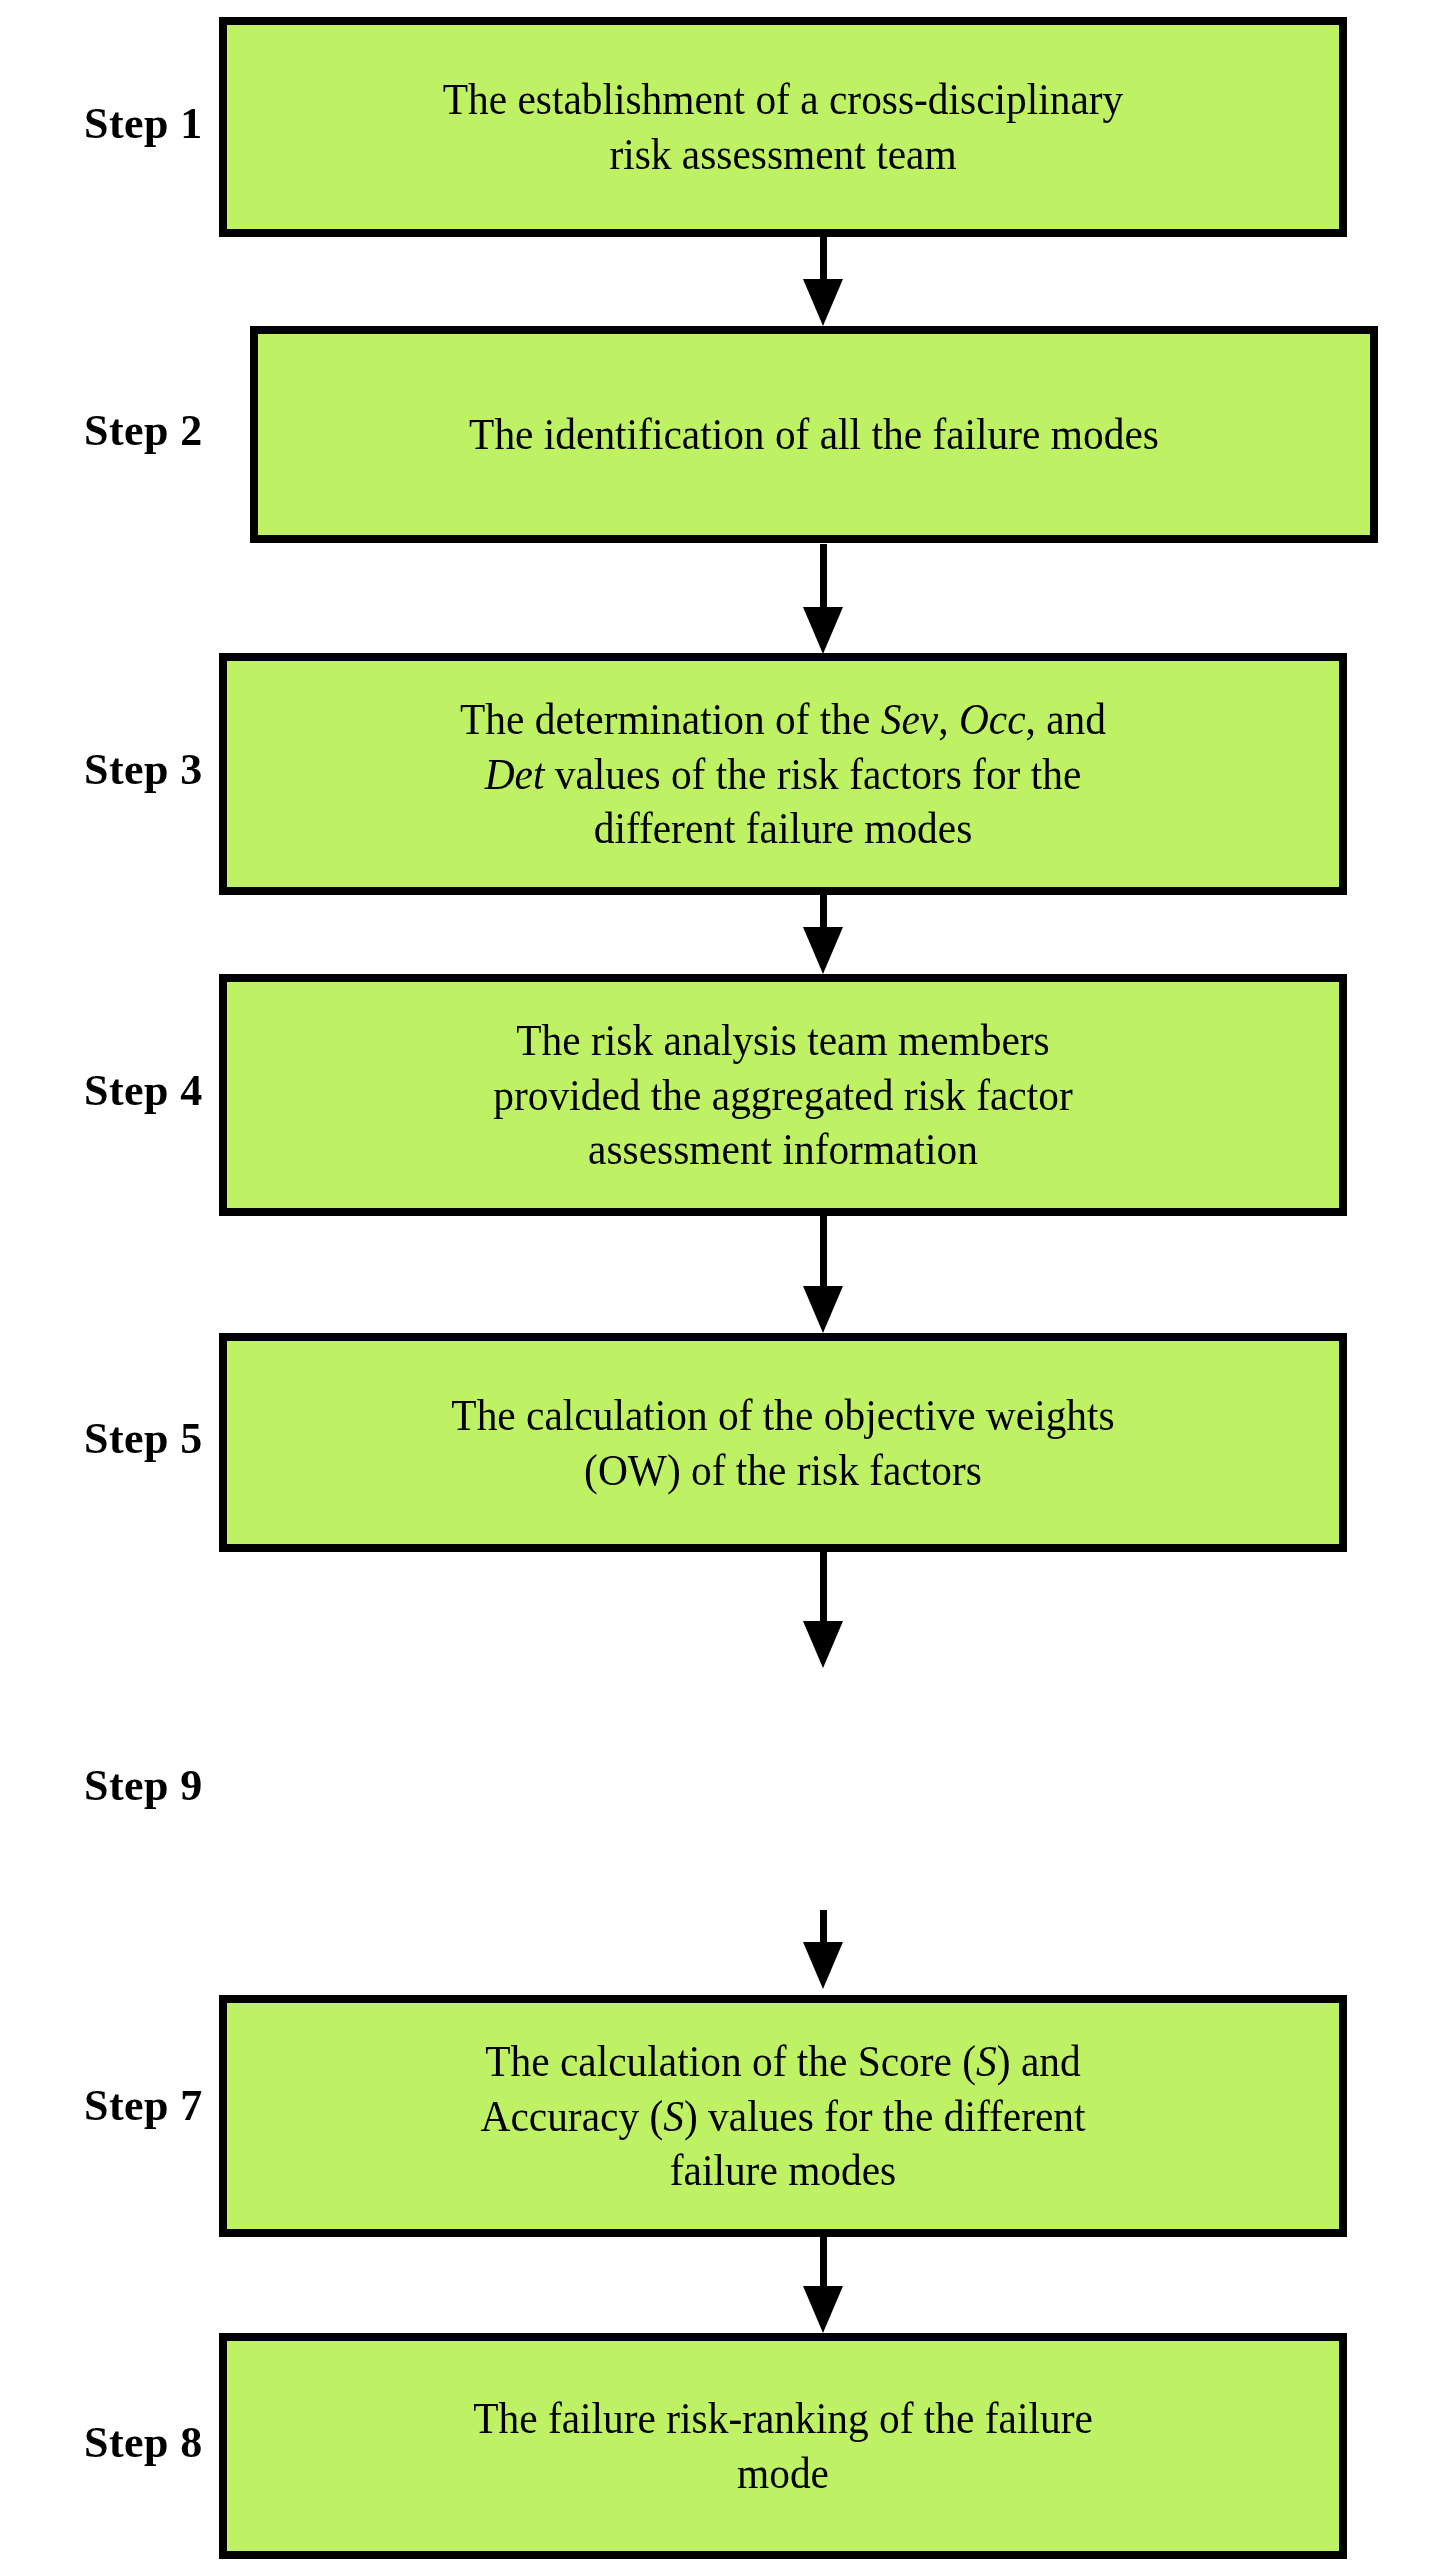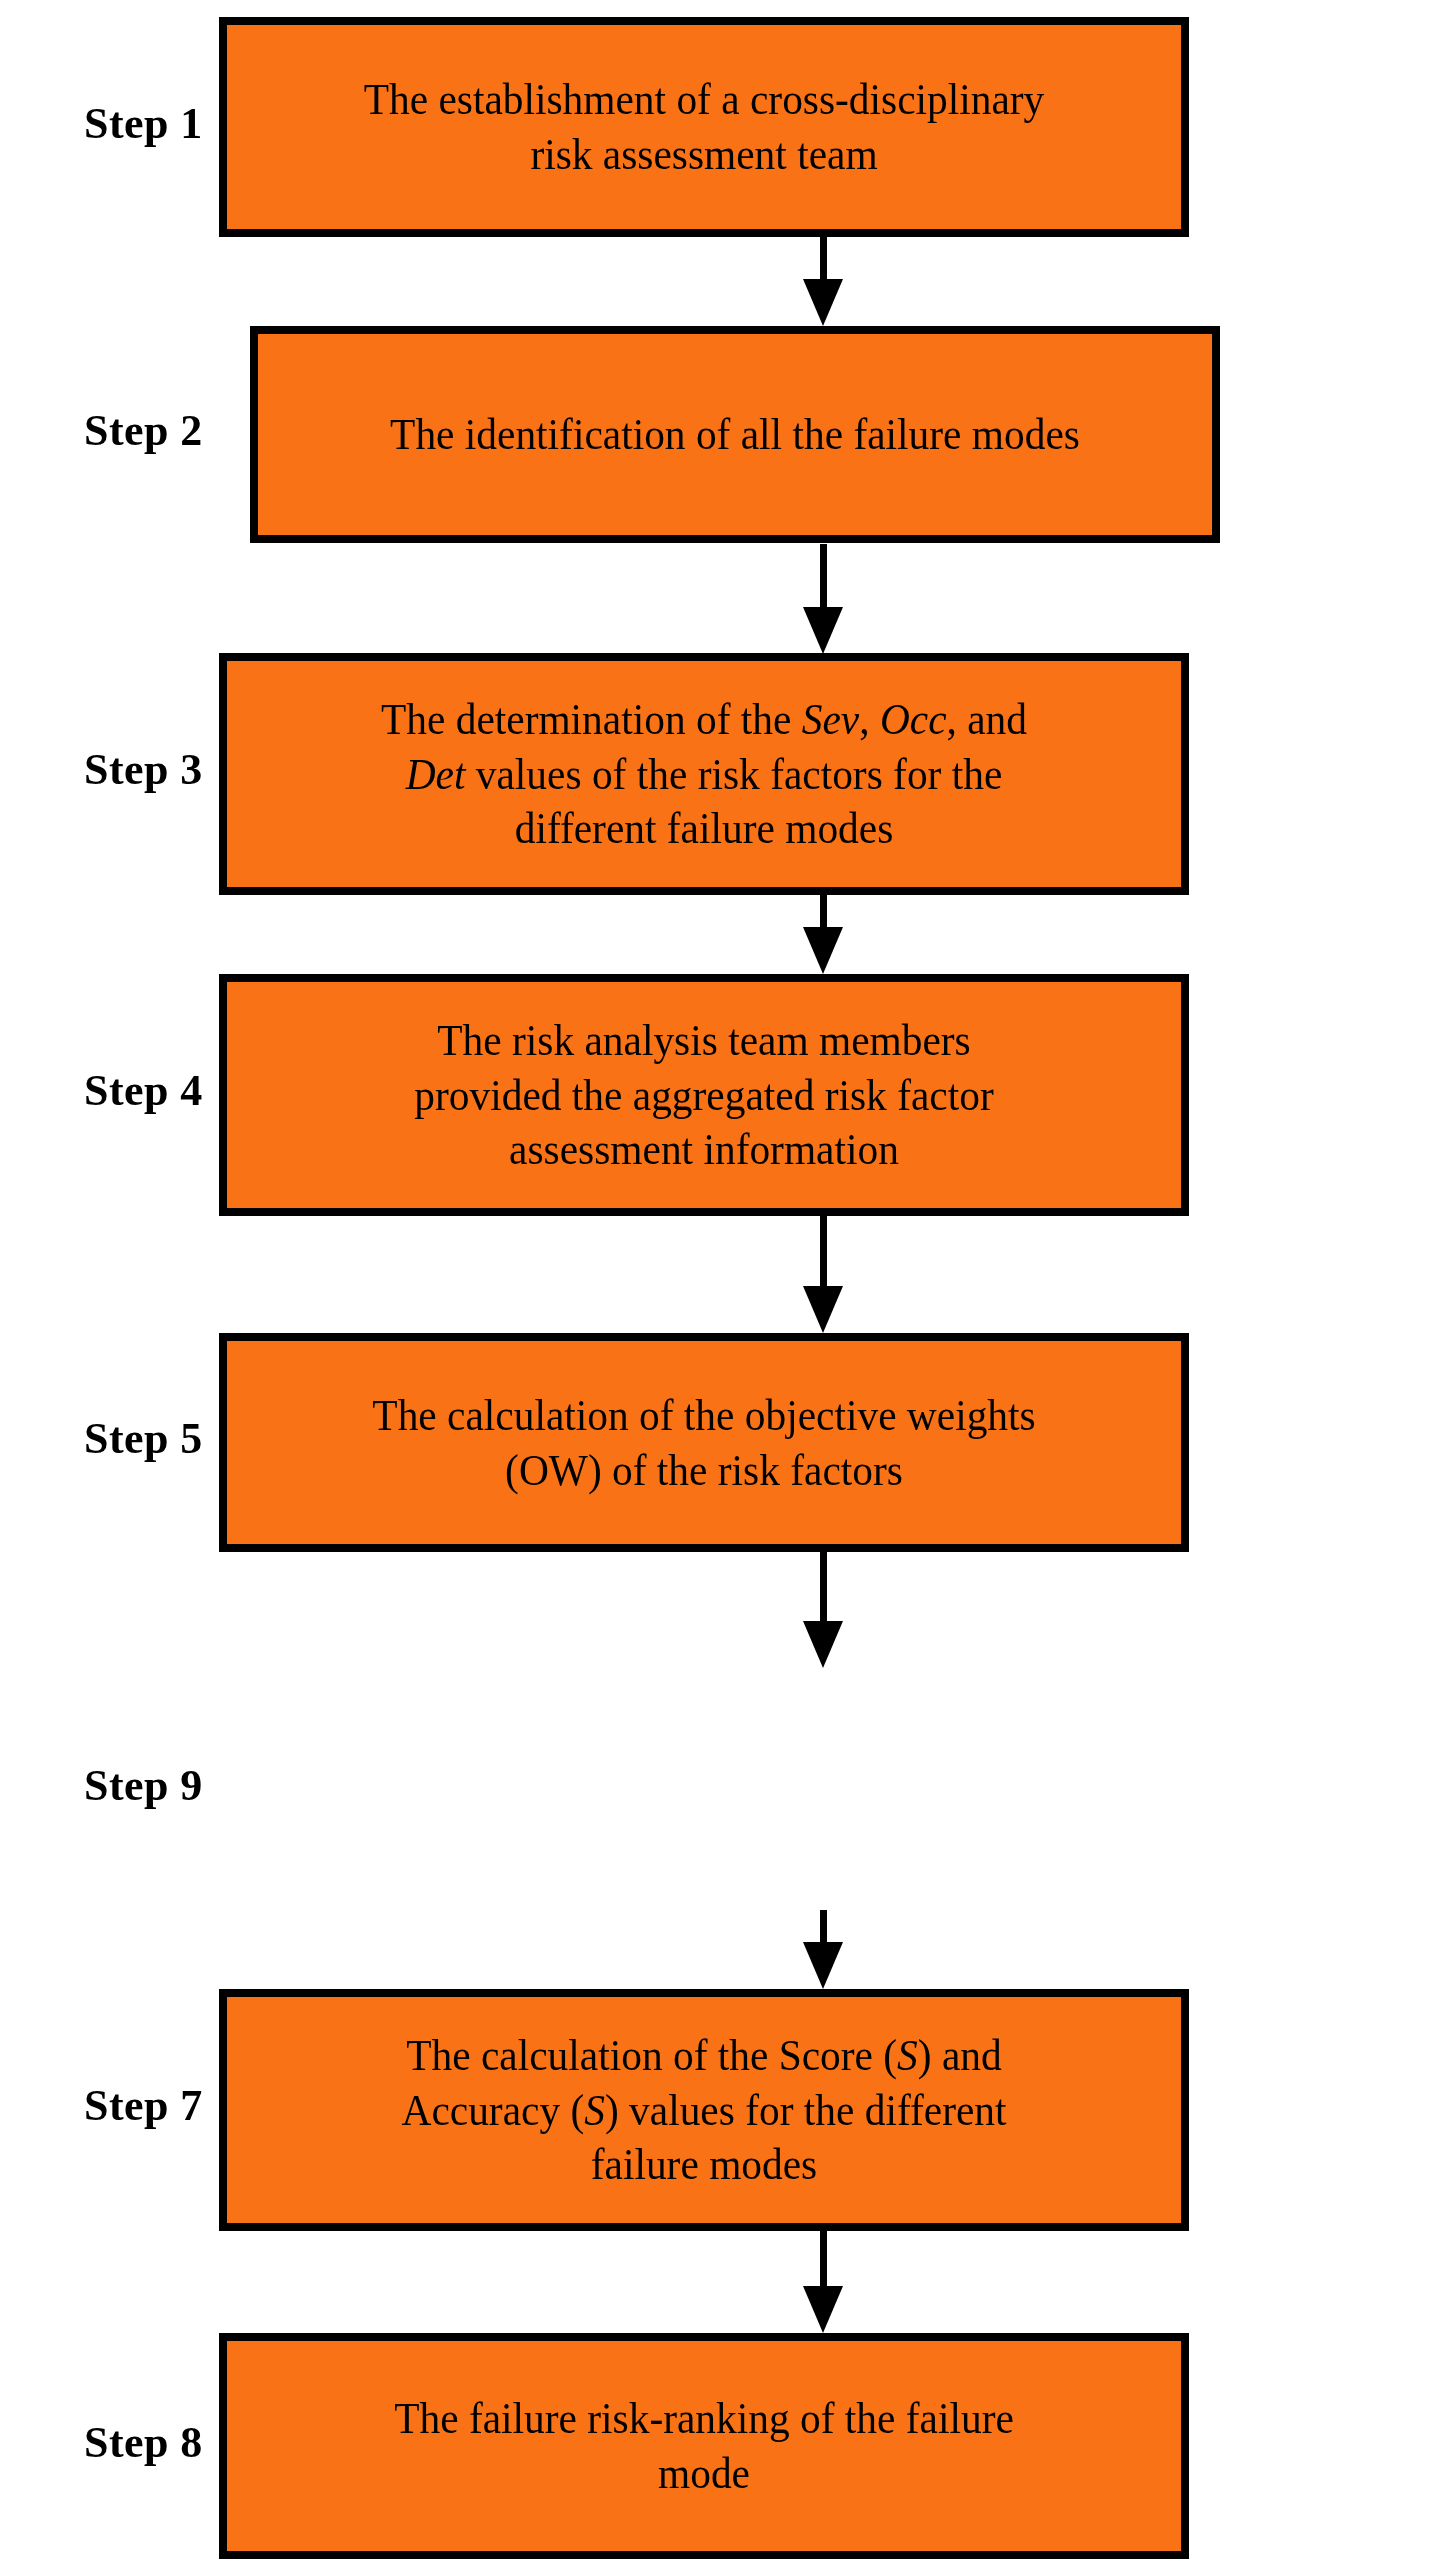--- a/index.html
+++ b/index.html
@@ -38,24 +38,24 @@
     font-size: 44px;
     letter-spacing: 0.4px;
     line-height: 1;
     font-family: "Liberation Serif", "DejaVu Serif", serif;
     white-space: nowrap;
   }
 
   .step-box {
     position: absolute;
     left: 219px;
-    width: 970px;
+    width: 1128px;
     box-sizing: border-box;
     border: 8.3px solid #000000;
-    background: #f97316;
+    background: #bef264;
     display: flex;
     align-items: center;
     justify-content: center;
   }
 
   .step-text {
     display: block;
     width: 100%;
     text-align: center;
     font-size: 45px;
@@ -177,21 +177,21 @@
     <div class="step-label" style="top:95px;">Step 9</div>
   </div>
 
   <div class="arrow" style="top:1910px;height:79px;">
     <div class="stem" style="height:35px;"></div>
     <div class="head" style="top:32px;"></div>
   </div>
 
   <div class="step-row" style="top:1989px;height:242px;">
     <div class="step-label" style="top:95px;">Step 7</div>
-    <div class="step-box" style="top:0;height:242px;">
+    <div class="step-box" style="top:6px;height:242px;">
       <span class="step-text">
         The calculation of the Score (<span class="it">S</span>) and<br>
         Accuracy (<span class="it">S</span>) values for the different<br>
         failure modes
       </span>
     </div>
   </div>
 
   <div class="arrow" style="top:2231px;height:102px;">
     <div class="stem" style="height:57px;"></div>

